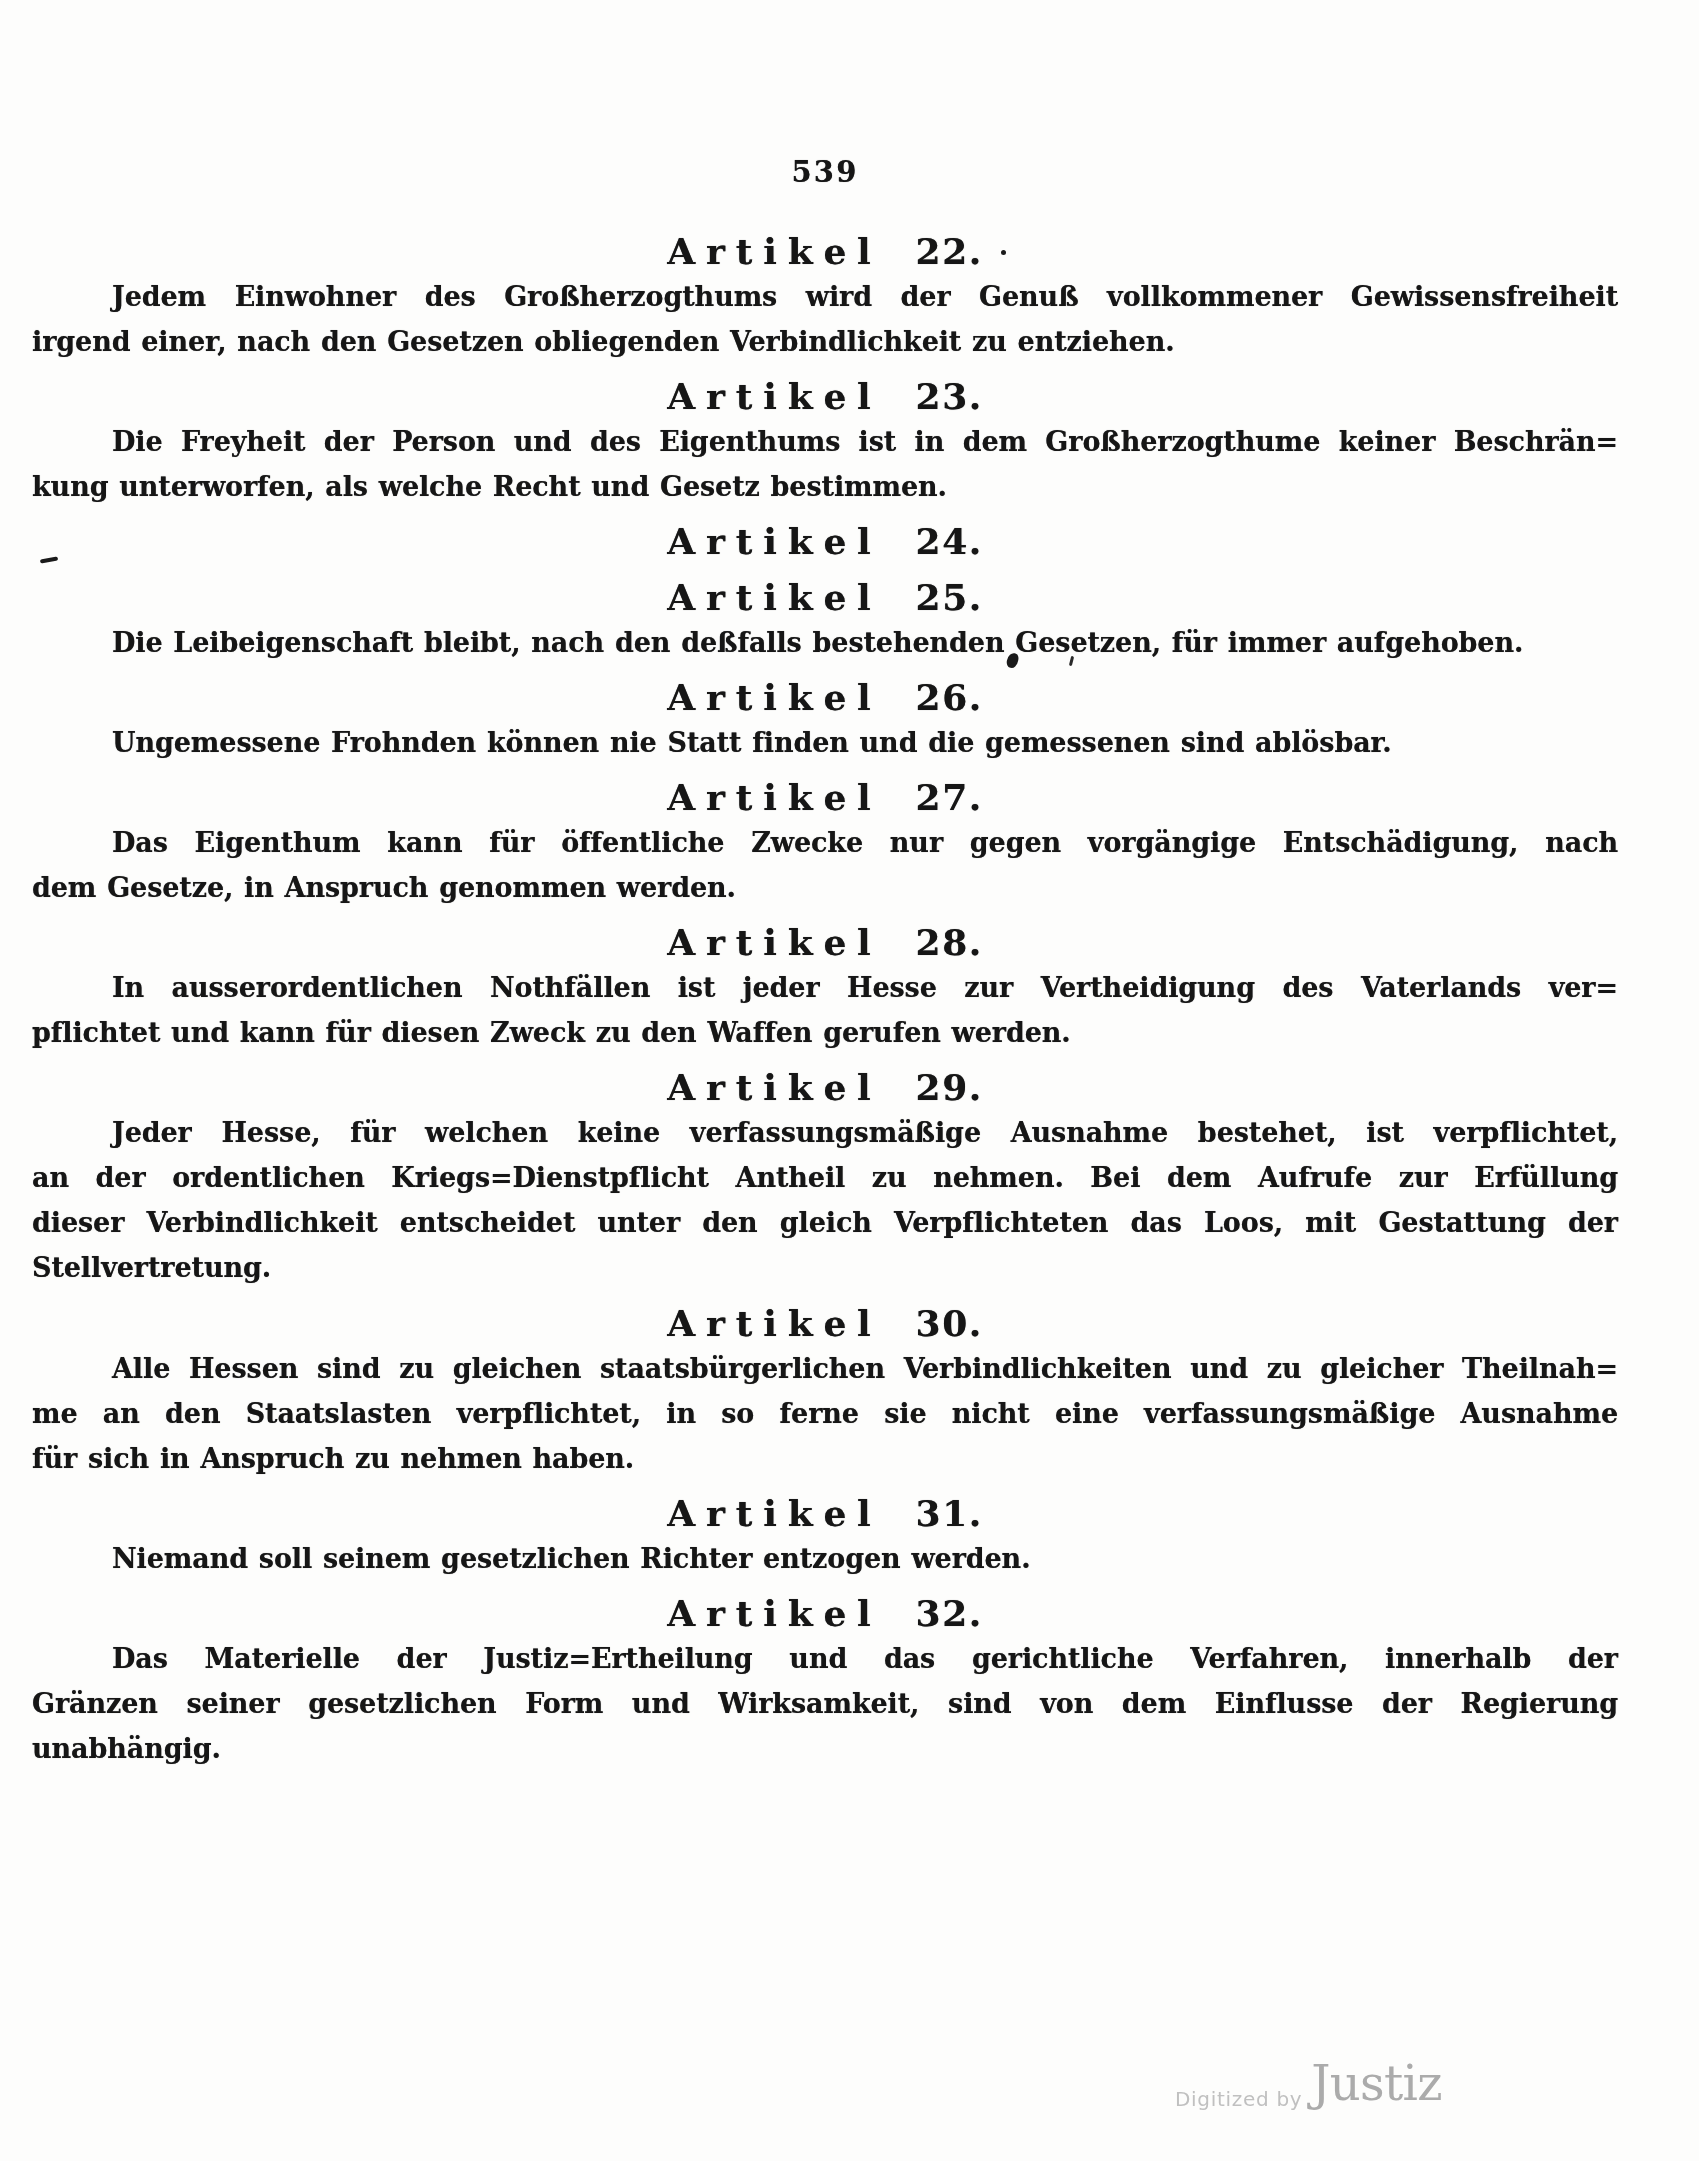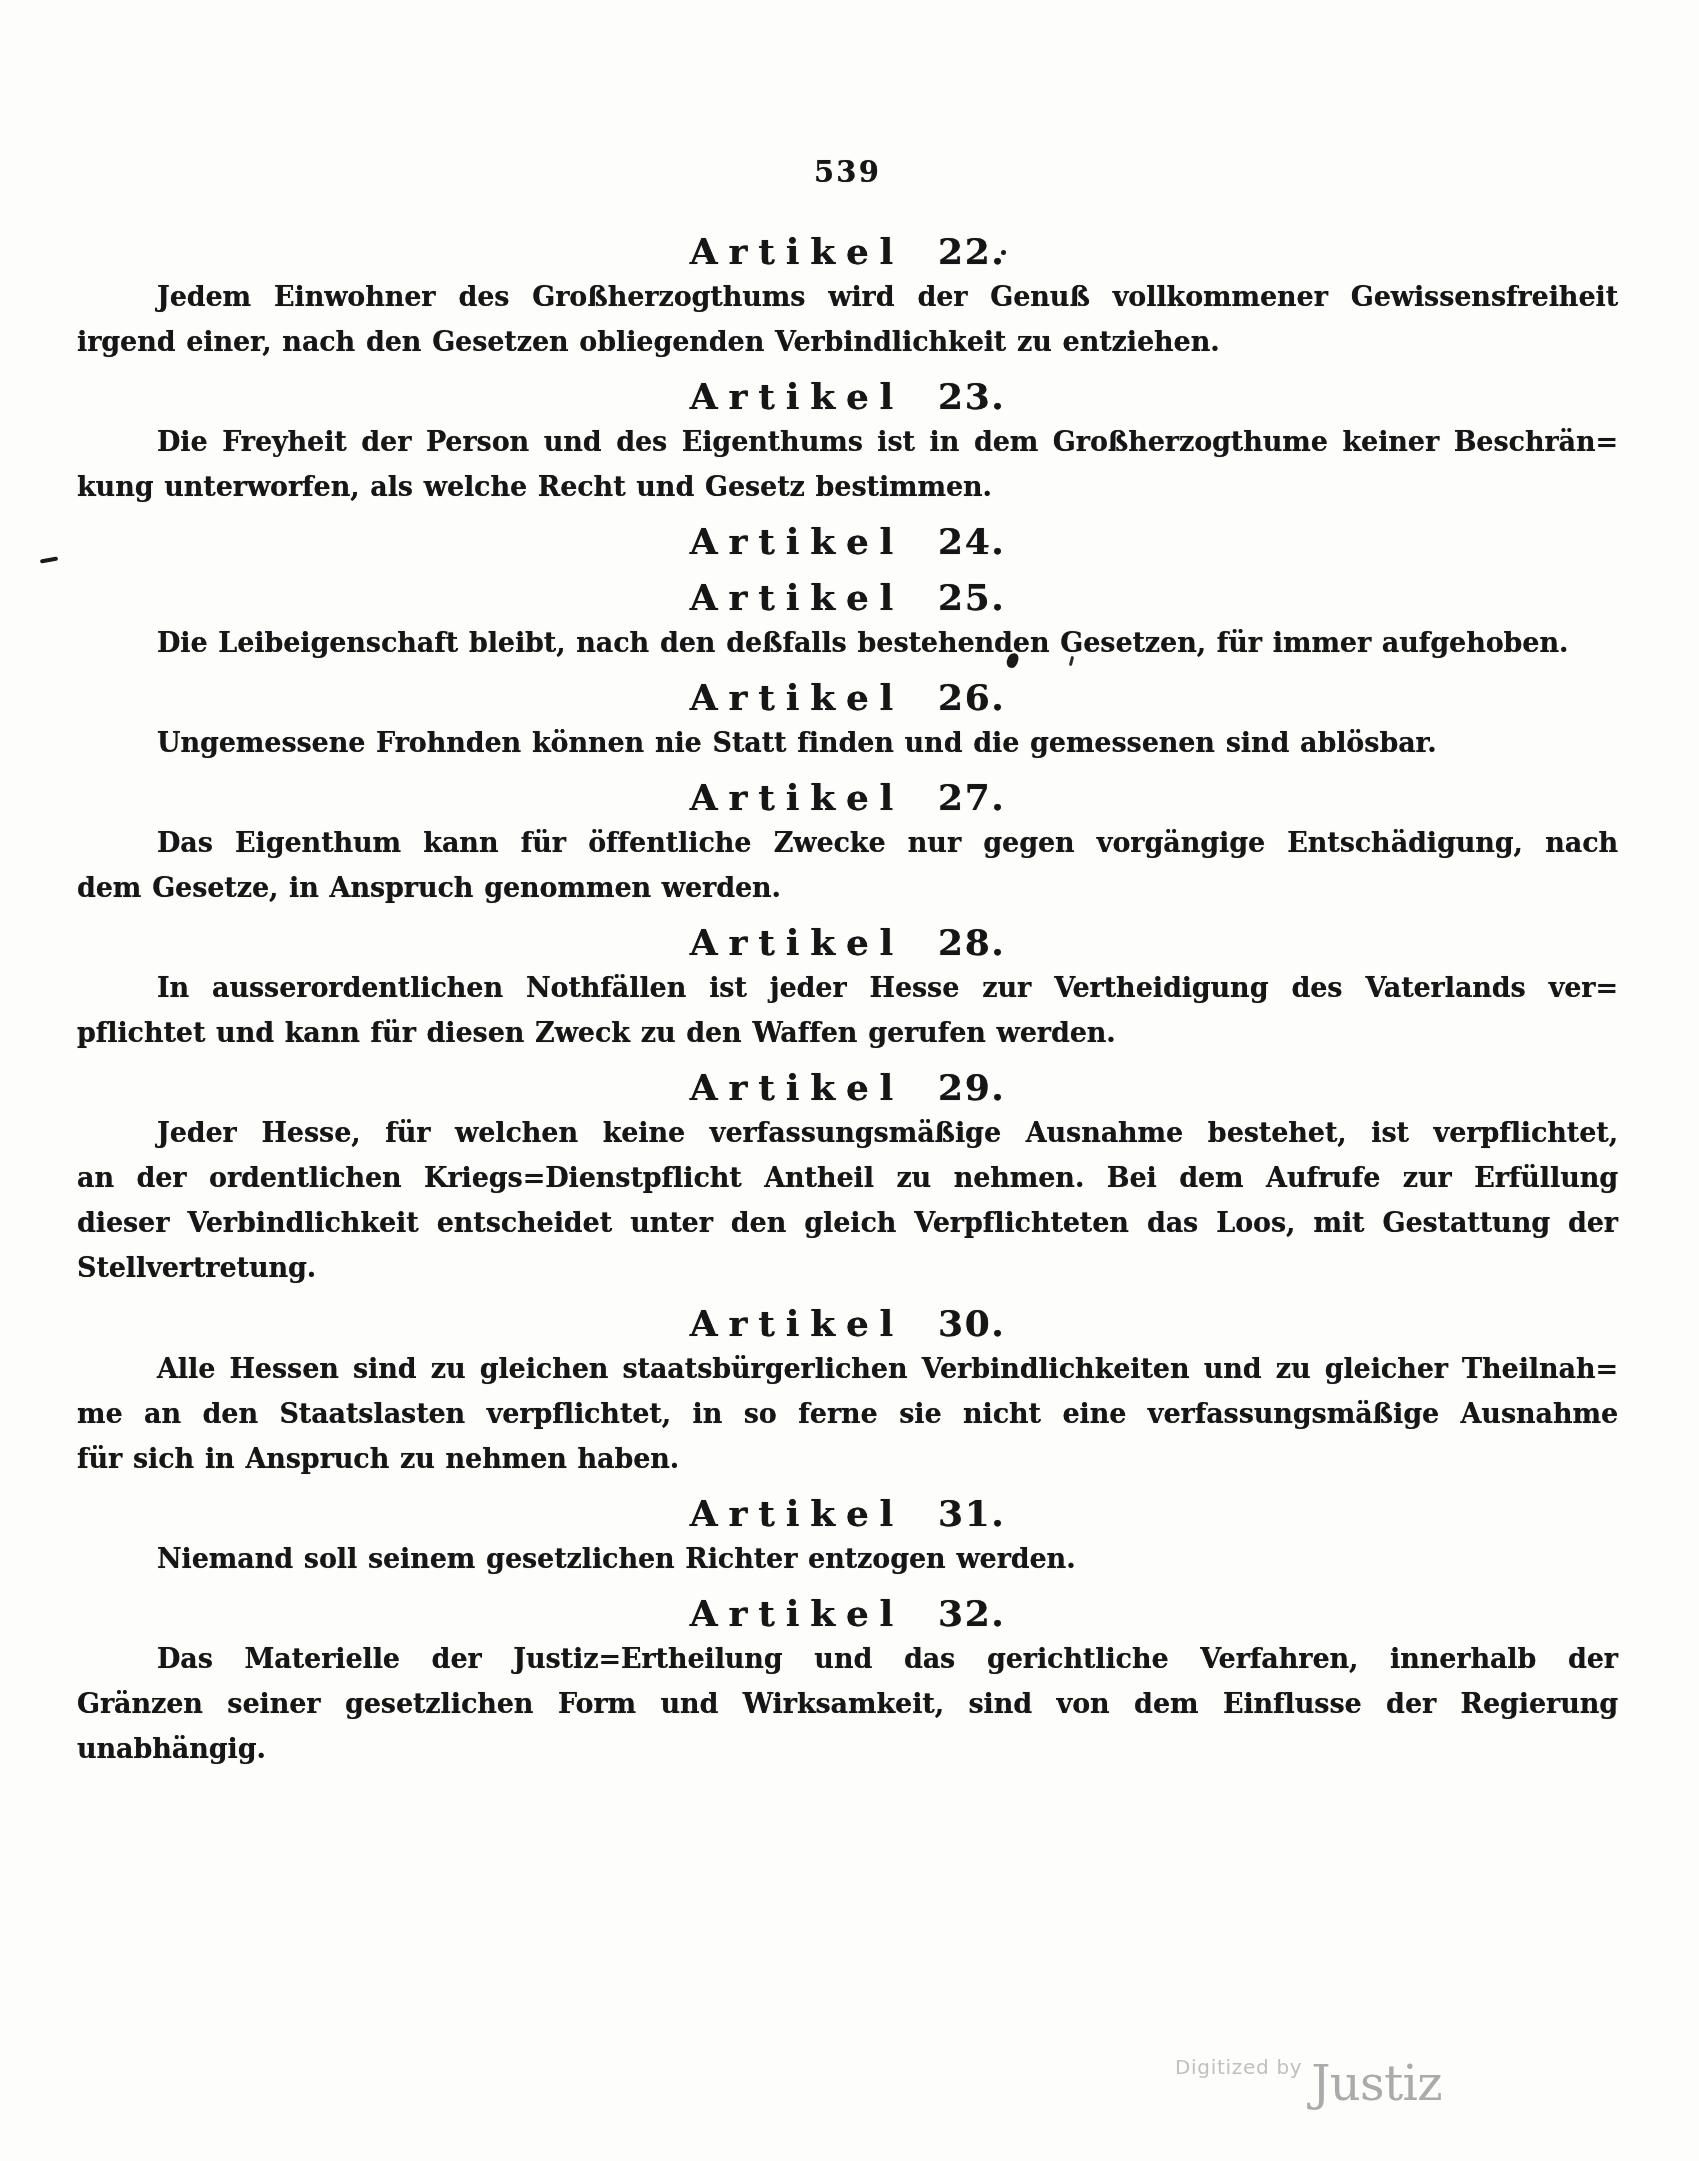--- a/index.html
+++ b/index.html
@@ -7,21 +7,21 @@
     width: 1700px; height: 2161px;
     background: #fdfdfc;
     overflow: hidden;
     font-family: "DejaVu Serif", "Liberation Serif", serif;
     color: #161616;
     position: relative;
   }
   .page {
     box-sizing: border-box;
     width: 1700px; height: 2161px;
-    padding: 150px 82px 0 77px;
+    padding: 150px 82px 0 32px;
     position: relative;
   }
   .page-number {
     text-align: center;
     font-size: 29px; font-weight: bold;
     letter-spacing: 2.2px;
     line-height: 45px;
     margin: 0 0 34px 0;
     text-shadow: 0 0 0.7px rgba(0,0,0,.65);
   }
@@ -61,21 +61,21 @@
   }
   .artifact.small-dot {
     left: 1001px; top: 250px; width: 5.1px; height: 5.1px; border-radius: 50%;
   }
   .artifact.tick {
     left: 1070px; top: 656px; width: 2.9px; height: 10.2px;
     border-radius: 1.5px; transform: rotate(14deg); background: #2a2a2a;
   }
   .watermark {
     position: absolute; left: 1175px; top: 2055px;
-    display: flex; align-items: flex-start;
+    display: flex; align-items: flex-end;
     user-select: none;
   }
   .wm-prefix {
     font-family: "DejaVu Sans", "Liberation Sans", sans-serif;
     font-size: 20px; color: #c0c0c0; letter-spacing: 0.7px;
   }
   .wm-brand {
     font-family: "DejaVu Serif", "Liberation Serif", serif;
     font-size: 48px; color: #ababab; margin-left: 8.8px; letter-spacing: -0.7px;
   }

